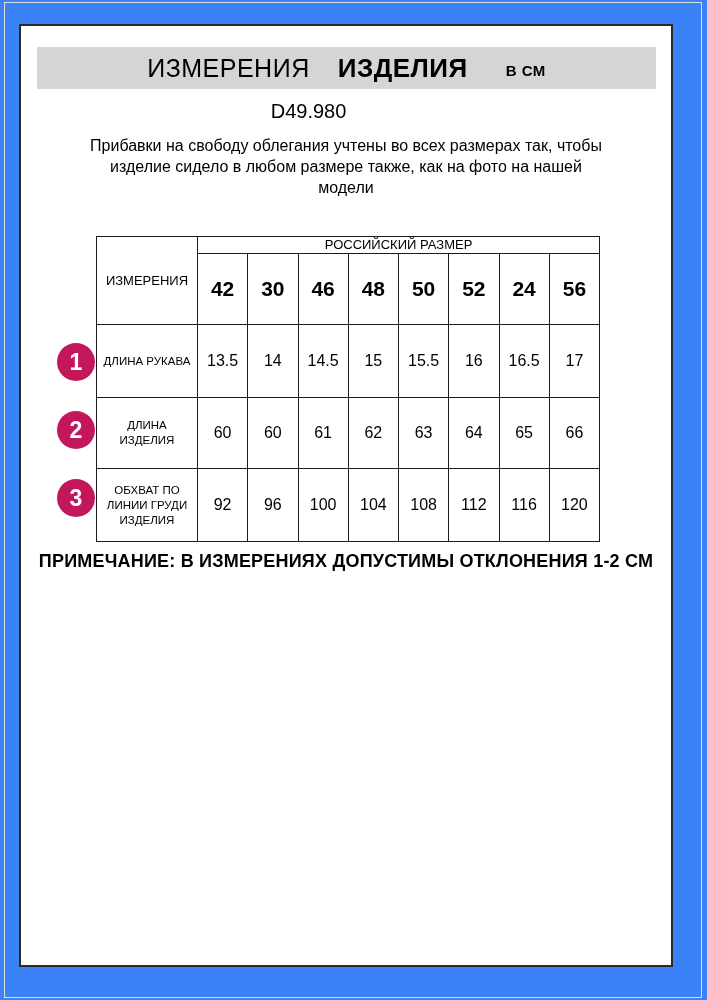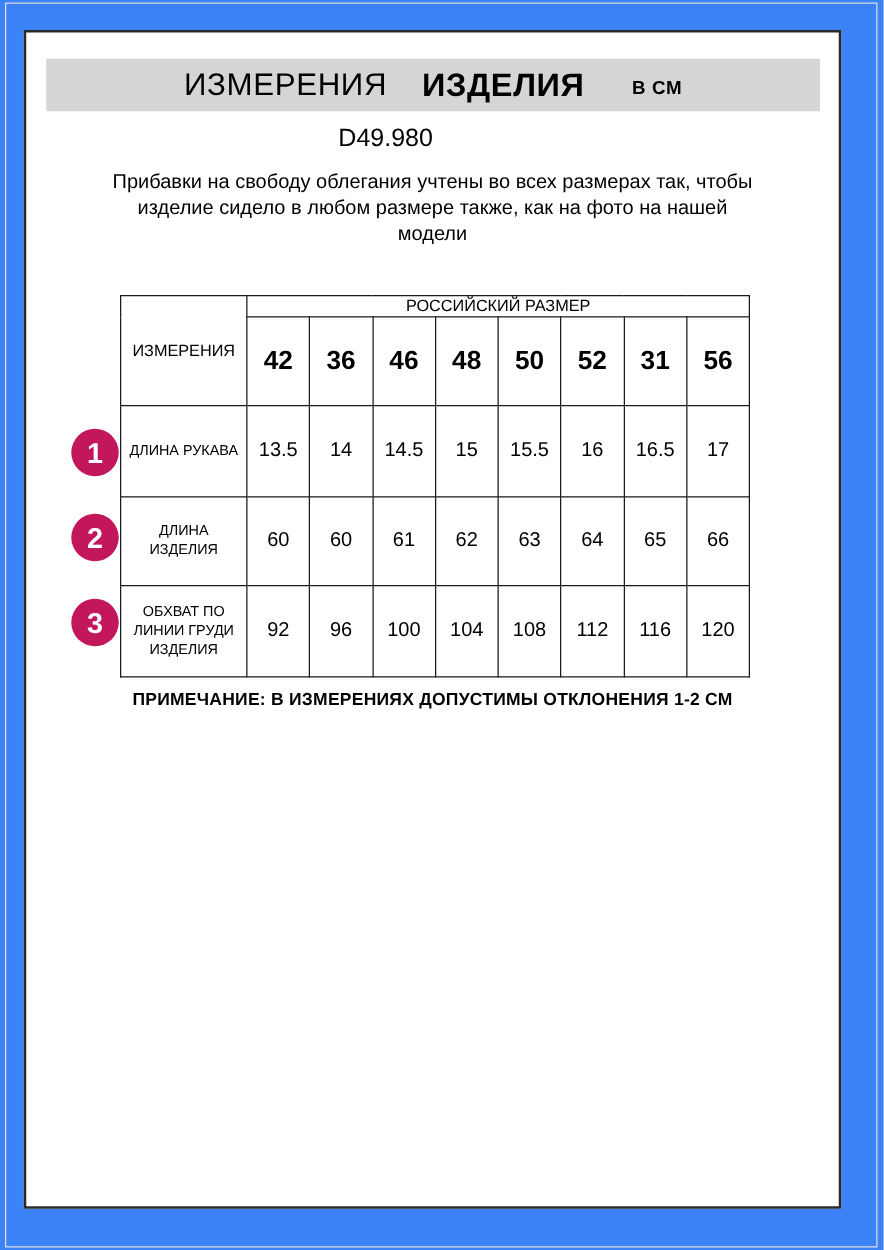--- a/index.html
+++ b/index.html
@@ -64,21 +64,21 @@
     position:absolute; left:57px;
     width:38px; height:38px; border-radius:50%;
     color:#ffffff; font-size:23px; font-weight:700;
     display:flex; align-items:center; justify-content:center;
   }
   .marker.m1 { top:343px; }
   .marker.m2 { top:411px; }
   .marker.m3 { top:479px; }
   .note {
     position:absolute; left:19px; top:551px; width:654px;
-    text-align:center; font-size:14px; font-weight:700;
+    text-align:center; font-size:18px; font-weight:700;
     letter-spacing:0.2px;
   }
 </style>
 </head>
 <body>
 
 <div class="page">
   <div class="outer-frame"></div>
   <div class="border-box"></div>
 
@@ -106,26 +106,26 @@
         <col style="width:50.25px">
         <col style="width:50.25px">
     </colgroup>
     <tbody>
       <tr class="group-row">
         <td class="measurements-head" rowspan="2">ИЗМЕРЕНИЯ</td>
         <td class="group-head" colspan="8">РОССИЙСКИЙ РАЗМЕР</td>
       </tr>
       <tr class="sizes-row">
         <td>42</td>
-        <td>36</td>
+        <td>30</td>
         <td>46</td>
         <td>48</td>
         <td>50</td>
         <td>52</td>
-        <td>31</td>
+        <td>24</td>
         <td>56</td>
       </tr>
       <tr class="data-row r1">
         <td class="row-label">ДЛИНА РУКАВА</td>
         <td class="val">13.5</td>
         <td class="val">14</td>
         <td class="val">14.5</td>
         <td class="val">15</td>
         <td class="val">15.5</td>
         <td class="val">16</td>

